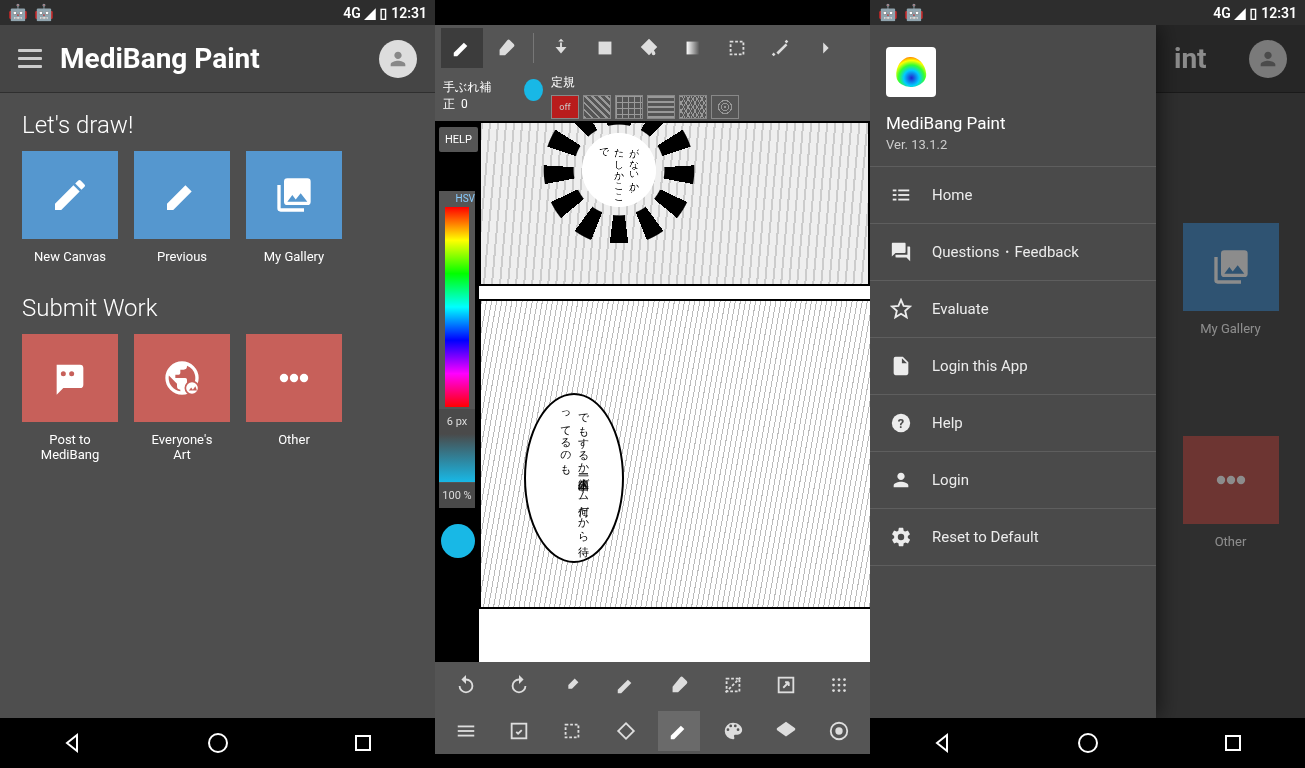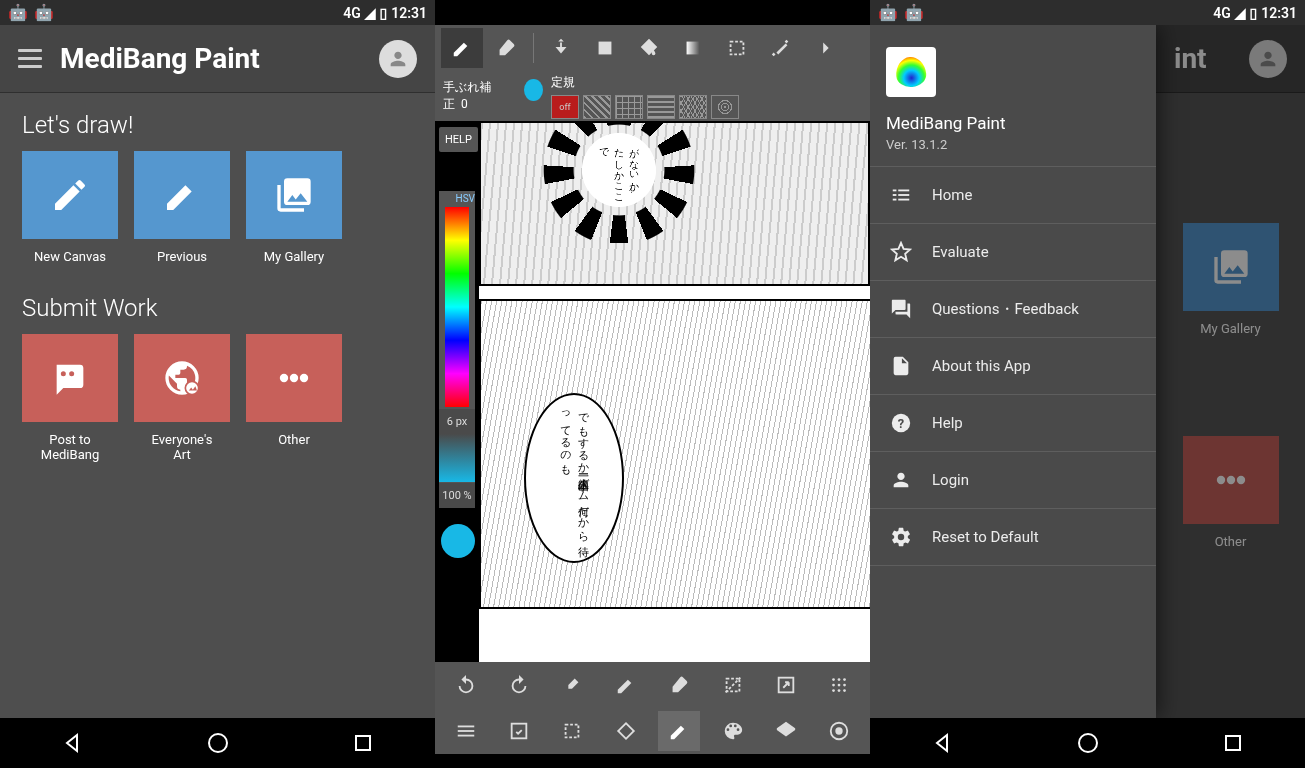--- a/index.html
+++ b/index.html
@@ -633,35 +633,35 @@
               <rect x="9" y="6" width="12" height="2"></rect>
               <rect x="3" y="11" width="4" height="2"></rect>
               <rect x="9" y="11" width="12" height="2"></rect>
               <rect x="3" y="16" width="4" height="2"></rect>
               <rect x="9" y="16" width="12" height="2"></rect>
             </svg>
           <span>Home</span>
         </li>
         <li class="drawer-item">
           <svg viewBox="0 0 24 24">
+              <path d="M21 6h-2v9H6v2c0 .55.45 1 1 1h11l4 4V7c0-.55-.45-1-1-1zm-4 6V3c0-.55-.45-1-1-1H3c-.55 0-1 .45-1 1v14l4-4h10c.55 0 1-.45 1-1z"></path>
+            </svg>
+          <span>Questions・Feedback</span>
+        </li>
+        <li class="drawer-item">
+          <svg viewBox="0 0 24 24">
               <path d="M12 17.27L18.18 21l-1.64-7.03L22 9.24l-7.19-.61L12 2 9.19 8.63 2 9.24l5.46 4.73L5.82 21z" fill="none" stroke="#ececec" stroke-width="2"></path>
             </svg>
           <span>Evaluate</span>
         </li>
         <li class="drawer-item">
           <svg viewBox="0 0 24 24">
-              <path d="M21 6h-2v9H6v2c0 .55.45 1 1 1h11l4 4V7c0-.55-.45-1-1-1zm-4 6V3c0-.55-.45-1-1-1H3c-.55 0-1 .45-1 1v14l4-4h10c.55 0 1-.45 1-1z"></path>
-            </svg>
-          <span>Questions・Feedback</span>
-        </li>
-        <li class="drawer-item">
-          <svg viewBox="0 0 24 24">
               <path d="M14 2H6a2 2 0 0 0-2 2v16a2 2 0 0 0 2 2h12a2 2 0 0 0 2-2V8l-6-6zm-1 7V3.5L18.5 9H13z"></path>
             </svg>
-          <span>About this App</span>
+          <span>Login this App</span>
         </li>
         <li class="drawer-item">
           <svg viewBox="0 0 24 24">
               <circle cx="12" cy="12" r="10"></circle>
               <text x="12" y="17" font-size="14" fill="#4a4a4a" text-anchor="middle" font-weight="bold">?</text>
             </svg>
           <span>Help</span>
         </li>
         <li class="drawer-item">
           <svg viewBox="0 0 24 24">

